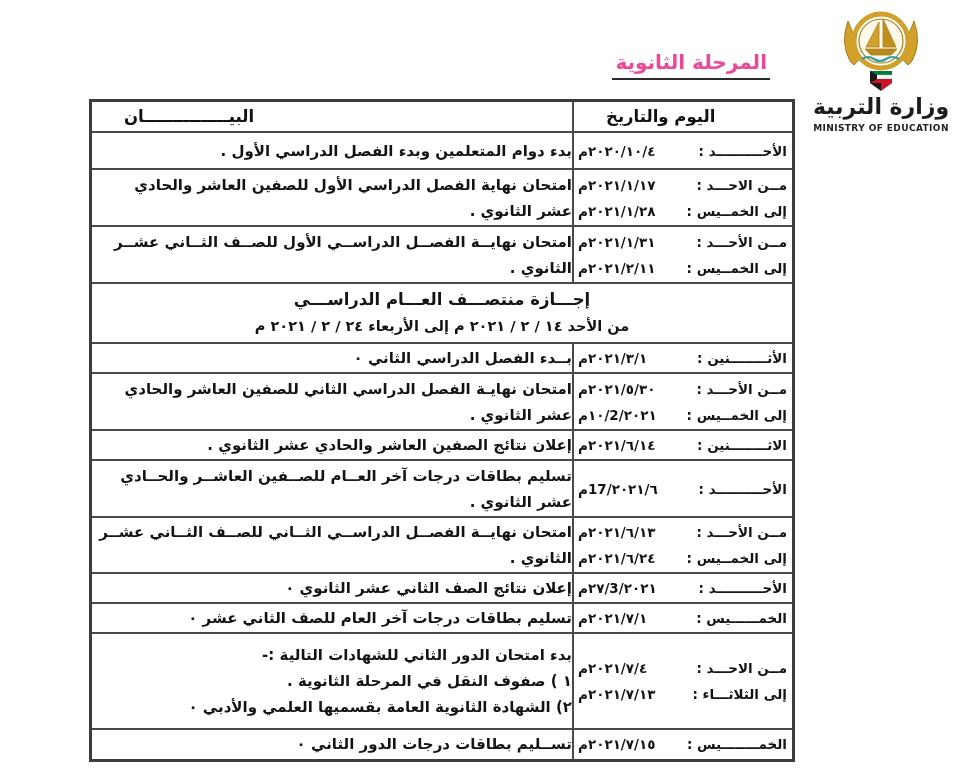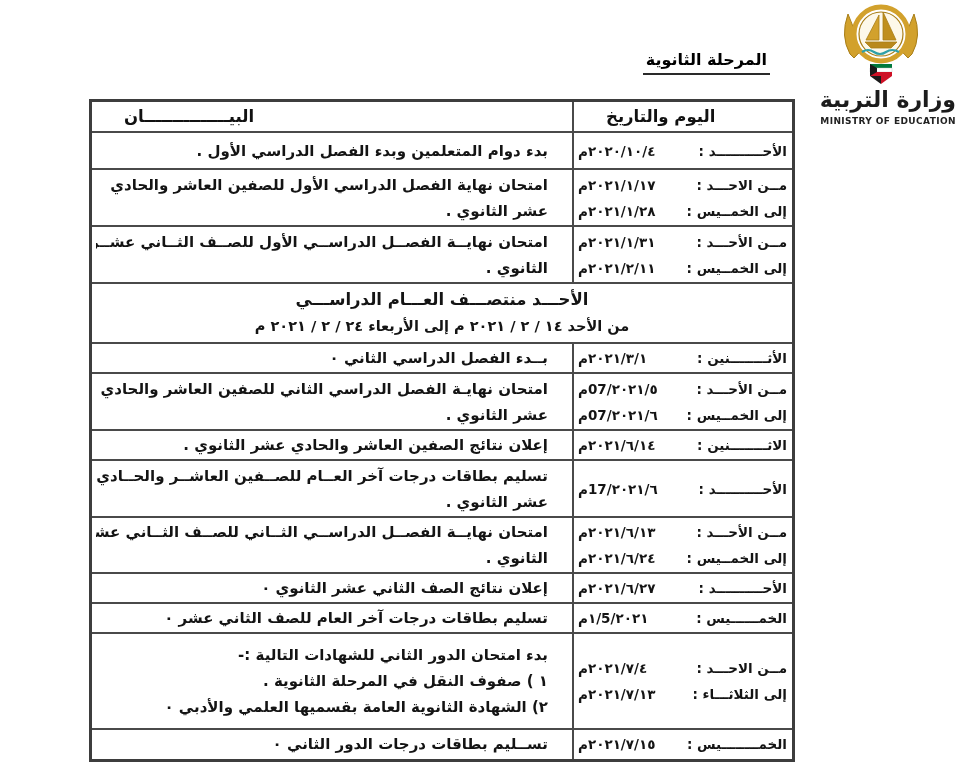--- a/index.html
+++ b/index.html
@@ -3,28 +3,28 @@
 <meta charset="utf-8">
 <style>
   html,body{margin:0;padding:0;}
   body{
     width:960px;height:774px;position:relative;overflow:hidden;
     background:#ffffff;
     font-family:"DejaVu Sans", sans-serif;
     color:#141414;
   }
   
-  .logo{position:absolute;top:2px;right:4px;width:150px;text-align:right;}
+  .logo{position:absolute;top:9px;right:4px;width:150px;text-align:center;}
   .logo svg{display:block;margin:0 auto;}
   .logo-ar{font-size:22px;font-weight:bold;direction:rtl;margin-top:1px;color:#1c1c1c;letter-spacing:0;}
   .logo-en{font-size:9px;font-weight:bold;letter-spacing:.4px;margin-top:4px;color:#222;}
   
   .title{
     position:absolute;top:50px;right:190px;direction:rtl;
-    font-size:16px;font-weight:bold;color:#000000;
+    font-size:20px;font-weight:bold;color:#ec4899;
     border-bottom:2.5px solid #2a2a2a;padding:0 3px 4px 3px;
   }
   
   table.sched{
     position:absolute;top:99px;right:165px;width:632px;
     border-collapse:collapse;direction:rtl;table-layout:fixed;
   }
   table.sched th, table.sched td{
     border:2px solid #4a4a4a;background:#fff;
   }
@@ -39,21 +39,21 @@
   .col-date{width:185px;}
   .col-desc{width:447px;}
   td.date-cell{
     padding:1px 5px 1px 4px;font-weight:bold;font-size:13.5px;
     vertical-align:middle;white-space:nowrap;overflow:hidden;
   }
   .drow{display:flex;justify-content:space-between;align-items:baseline;line-height:26px;}
   .drow .day{white-space:nowrap;}
   .drow .datev{white-space:nowrap;}
   td.desc-cell{
-    padding:1px 24px 1px 4px;font-weight:bold;font-size:15px;
+    padding:1px 0 1px 4px;font-weight:bold;font-size:15px;
     vertical-align:middle;text-align:right;overflow:hidden;
   }
   td.desc-cell div{line-height:26px;white-space:nowrap;overflow:hidden;}
   td.span-cell{
     text-align:center;font-weight:bold;vertical-align:middle;padding:2px 6px;overflow:hidden;
   }
   .span-l0{font-size:16.5px;line-height:27px;}
   .span-l1{font-size:14.5px;line-height:27px;}
 </style>
 </head>
@@ -136,44 +136,44 @@
               <span class="datev">٢٠٢١/٢/١١م</span>
             </div>
           </td>
           <td class="desc-cell">
             <div>امتحان نهايــة الفصــل الدراســي الأول للصــف الثــاني عشــر</div>
             <div>الثانوي .</div>
           </td>
         </tr>
         <tr style="height: 58px;">
           <td colspan="2" class="span-cell">
-            <div class="span-l0">الأحـــد منتصـــف العـــام الدراســـي</div>
+            <div class="span-l0">إجـــازة منتصـــف العـــام الدراســـي</div>
             <div class="span-l1">من الأحد ١٤ / ٢ / ٢٠٢١ م إلى الأربعاء ٢٤ / ٢ / ٢٠٢١ م</div>
           </td>
         </tr>
         <tr style="height: 28px;">
           <td class="date-cell">
             <div class="drow">
               <span class="day">الأثــــــــنين :</span>
               <span class="datev">٢٠٢١/٣/١م</span>
             </div>
           </td>
           <td class="desc-cell">
             <div>بــدء الفصل الدراسي الثاني ٠</div>
           </td>
         </tr>
         <tr style="height: 57px;">
           <td class="date-cell">
             <div class="drow">
               <span class="day">مــن الأحـــد :</span>
-              <span class="datev">٢٠٢١/٥/07م</span>
-            </div>
-            <div class="drow">
-              <span class="day">إلى الخمــيس :</span>
-              <span class="datev">٢٠٢١/٦/07م</span>
+              <span class="datev">٢٠٢١/٥/٣٠م</span>
+            </div>
+            <div class="drow">
+              <span class="day">إلى الخمــيس :</span>
+              <span class="datev">٢٠٢١/2/١٠م</span>
             </div>
           </td>
           <td class="desc-cell">
             <div>امتحان نهايـة الفصل الدراسي الثاني للصفين العاشر والحادي</div>
             <div>عشر الثانوي .</div>
           </td>
         </tr>
         <tr style="height: 30px;">
           <td class="date-cell">
             <div class="drow">
@@ -210,32 +210,32 @@
           </td>
           <td class="desc-cell">
             <div>امتحان نهايــة الفصــل الدراســي الثــاني للصــف الثــاني عشــر</div>
             <div>الثانوي .</div>
           </td>
         </tr>
         <tr style="height: 30px;">
           <td class="date-cell">
             <div class="drow">
               <span class="day">الأحــــــــــد :</span>
-              <span class="datev">٢٠٢١/٦/٢٧م</span>
+              <span class="datev">٢٠٢١/3/٢٧م</span>
             </div>
           </td>
           <td class="desc-cell">
             <div>إعلان نتائج الصف الثاني عشر الثانوي ٠</div>
           </td>
         </tr>
         <tr style="height: 30px;">
           <td class="date-cell">
             <div class="drow">
               <span class="day">الخمــــــيس :</span>
-              <span class="datev">٢٠٢١/5/١م</span>
+              <span class="datev">٢٠٢١/٧/١م</span>
             </div>
           </td>
           <td class="desc-cell">
             <div>تسليم بطاقات درجات آخر العام للصف الثاني عشر ٠</div>
           </td>
         </tr>
         <tr style="height: 96px;">
           <td class="date-cell">
             <div class="drow">
               <span class="day">مــن الاحـــد :</span>

